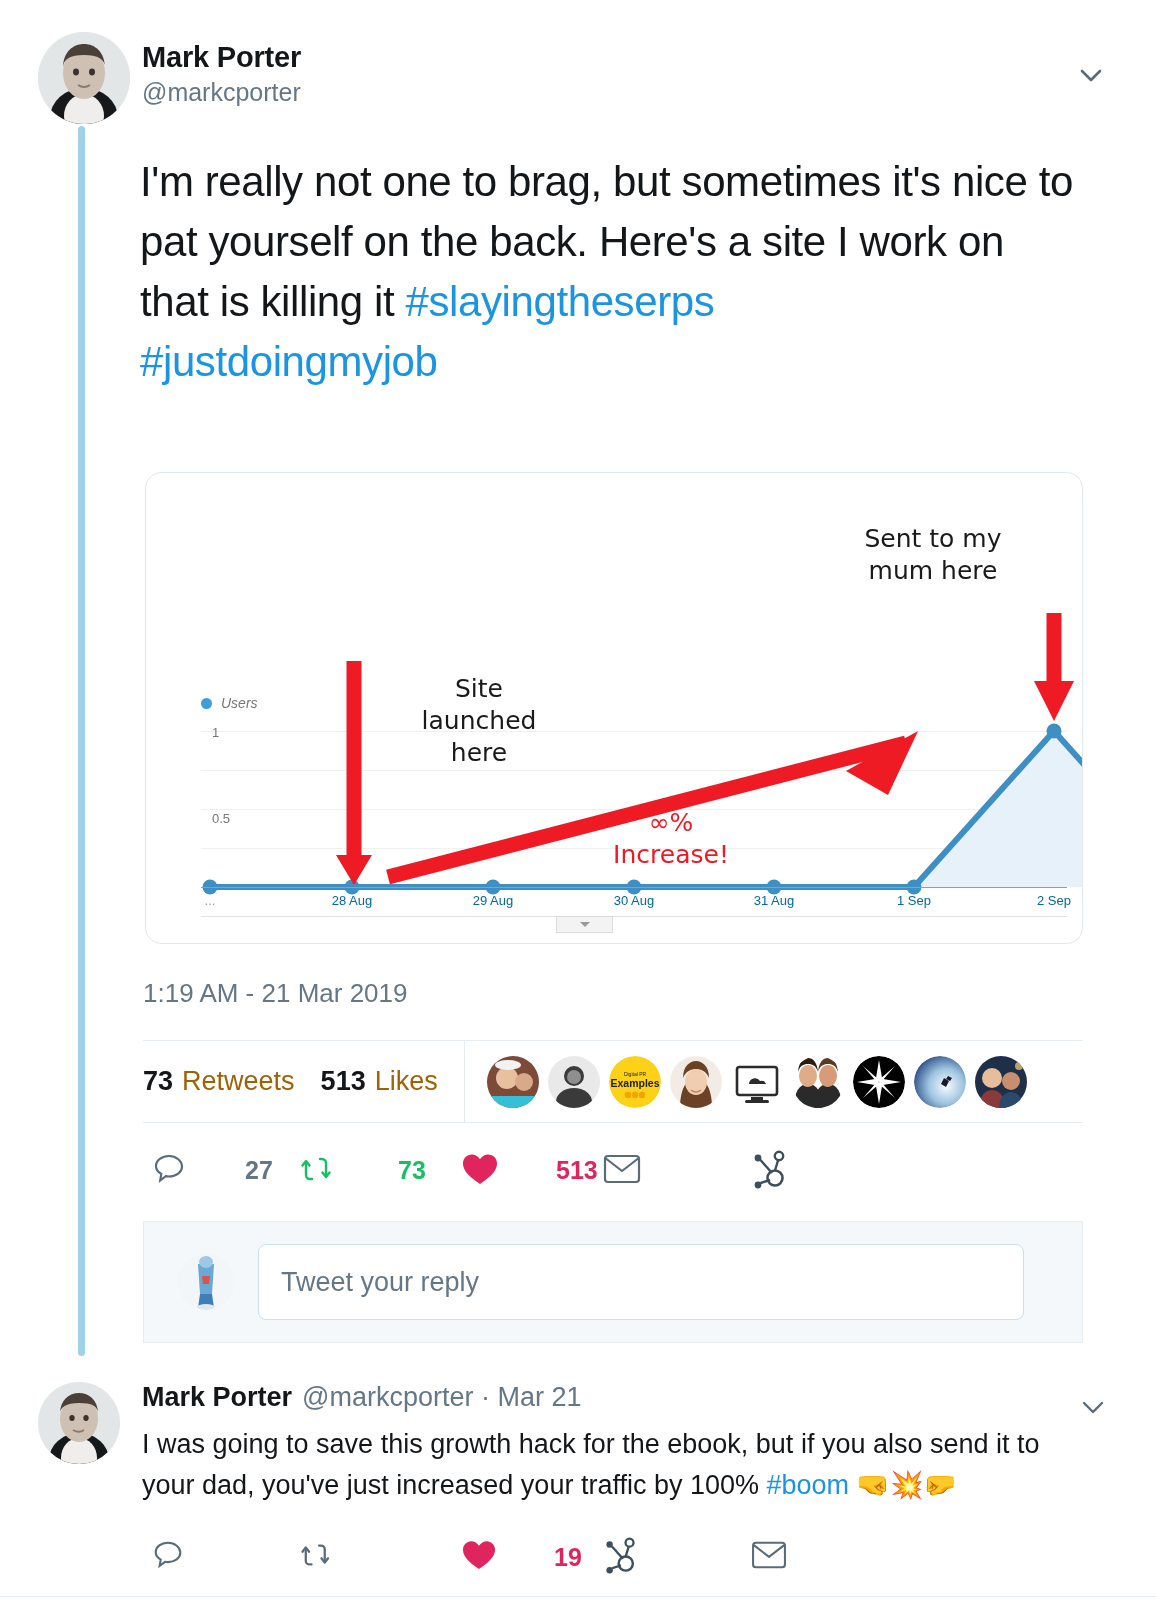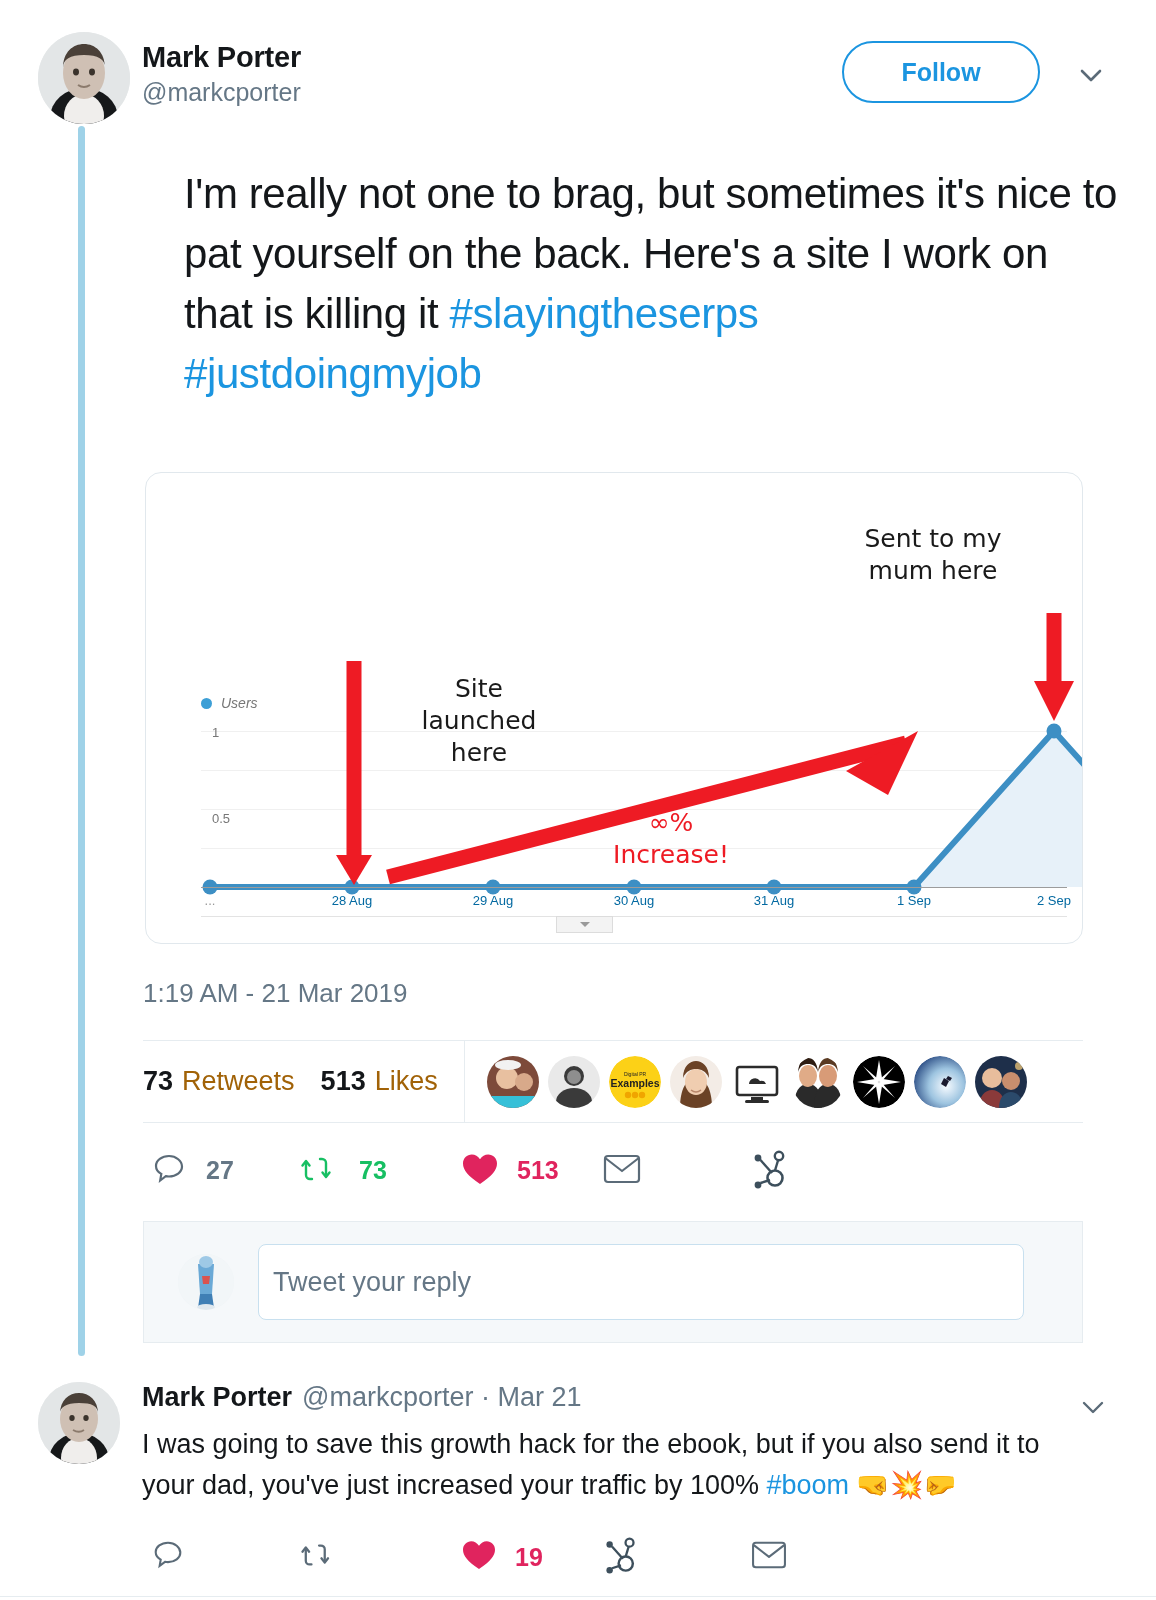--- a/index.html
+++ b/index.html
@@ -41,24 +41,23 @@
   }
 
   
   .thread-line {
     position: absolute; left: 78px; top: 126px;
     width: 7px; height: 1230px; background: #9fd2e8; border-radius: 4px;
   }
 
   
   .tweet-text {
-    position: absolute; left: 140px; top: 164px; width: 940px;
+    position: absolute; left: 140px; top: 152px; width: 940px;
     font-size: 42px; line-height: 60px; color: #14171a;
     letter-spacing: -0.4px;
-    margin-left: 44px;
   }
   .tweet-text a, .link { color: #1b95e0; text-decoration: none; }
 
   
   .chart-card {
     position: absolute; left: 145px; top: 472px;
     width: 938px; height: 472px;
     border: 1px solid #e1e8ed; border-radius: 16px; background: #fff;
     overflow: hidden;
   }
@@ -130,21 +129,21 @@
   .avatar-strip { display: flex; align-items: center; gap: 9px; }
   .mini-av { width: 52px; height: 52px; border-radius: 50%; overflow: hidden; flex: 0 0 auto; }
   .mini-av svg { display: block; width: 100%; height: 100%; }
   .mini-av.nocircle { border-radius: 0; }
 
   
   .action-bar {
     position: absolute; left: 143px; top: 1122px; width: 940px; height: 96px;
     border-top: 1px solid #e6ecf0; display: flex; align-items: center;
   }
-  .act { display: flex; align-items: center; cursor: pointer; }
+  .act { display: flex; align-items: center; cursor: pointer; gap: 39px; }
   .act .lbl { font-size: 25px; font-weight: bold; margin-left: 18px; }
   .act.reply .lbl { color: #657786; }
   .act.rt .lbl { color: #17bf63; }
   .act.like .lbl { color: #e0245e; }
   .a1 { position: absolute; left: 7px; }
   .a2 { position: absolute; left: 158px; }
   .a3 { position: absolute; left: 318px; }
   .a4 { position: absolute; left: 460px; }
   .a5 { position: absolute; left: 608px; }
 
@@ -154,21 +153,21 @@
     background: #f5f8fa; border: 1px solid #e6ecf0; display: flex; align-items: center;
   }
   .composer-av {
     width: 56px; height: 56px; border-radius: 50%; margin-left: 34px;
     overflow: hidden; background: #eef3f6; flex: 0 0 auto;
   }
   .composer-av svg { display: block; width: 100%; height: 100%; }
   .reply-input {
     margin-left: 24px; width: 766px; height: 76px;
     border: 1px solid #c8e0ef; border-radius: 8px; background: #fff;
-    font-size: 27px; color: #657786; padding: 0 14px;
+    font-size: 27px; color: #657786; padding: 0 22px;
     font-family: "Liberation Sans", sans-serif; outline: none;
   }
   .reply-input::placeholder { color: #657786; }
 
   
   .reply-tweet { position: absolute; left: 38px; top: 1378px; width: 1080px; }
   .avatar-reply {
     position: absolute; left: 0; top: 4px; width: 82px; height: 82px;
     border-radius: 50%; overflow: hidden; background: #e8ebec;
   }
@@ -212,21 +211,20 @@
         <path d="M25 36c0-16 10-24 21-24s21 8 21 24c0-9-7-13-21-13S25 27 25 36z" fill="#4a4038"></path>
         <ellipse cx="38" cy="40" rx="3" ry="3.4" fill="#3b332c"></ellipse>
         <ellipse cx="54" cy="40" rx="3" ry="3.4" fill="#3b332c"></ellipse>
         <path d="M40 53q6 4 12 0" stroke="#8b7a6c" stroke-width="2" fill="none"></path>
       </svg>
     </div>
     <div class="name-block">
       <div class="display-name">Mark Porter</div>
       <div class="handle">@markcporter</div>
     </div>
-    <button class="follow-btn">Follow</button>
     <div class="caret-top">
       <svg viewBox="0 0 38 38" xmlns="http://www.w3.org/2000/svg">
         <path d="M10 15l9 9 9-9" stroke="#5b6b78" stroke-width="2.6" fill="none" stroke-linecap="round" stroke-linejoin="round"></path>
       </svg>
     </div>
   </div>
 
   <div class="thread-line"></div>
 
   <div class="tweet-text"><span>I'm really not one to brag, but sometimes it's nice to pat yourself on the back. Here's a site I work on that is killing it </span><a href="#" class="link">#slayingtheserps</a><br><a href="#" class="link">#justdoingmyjob</a></div>

